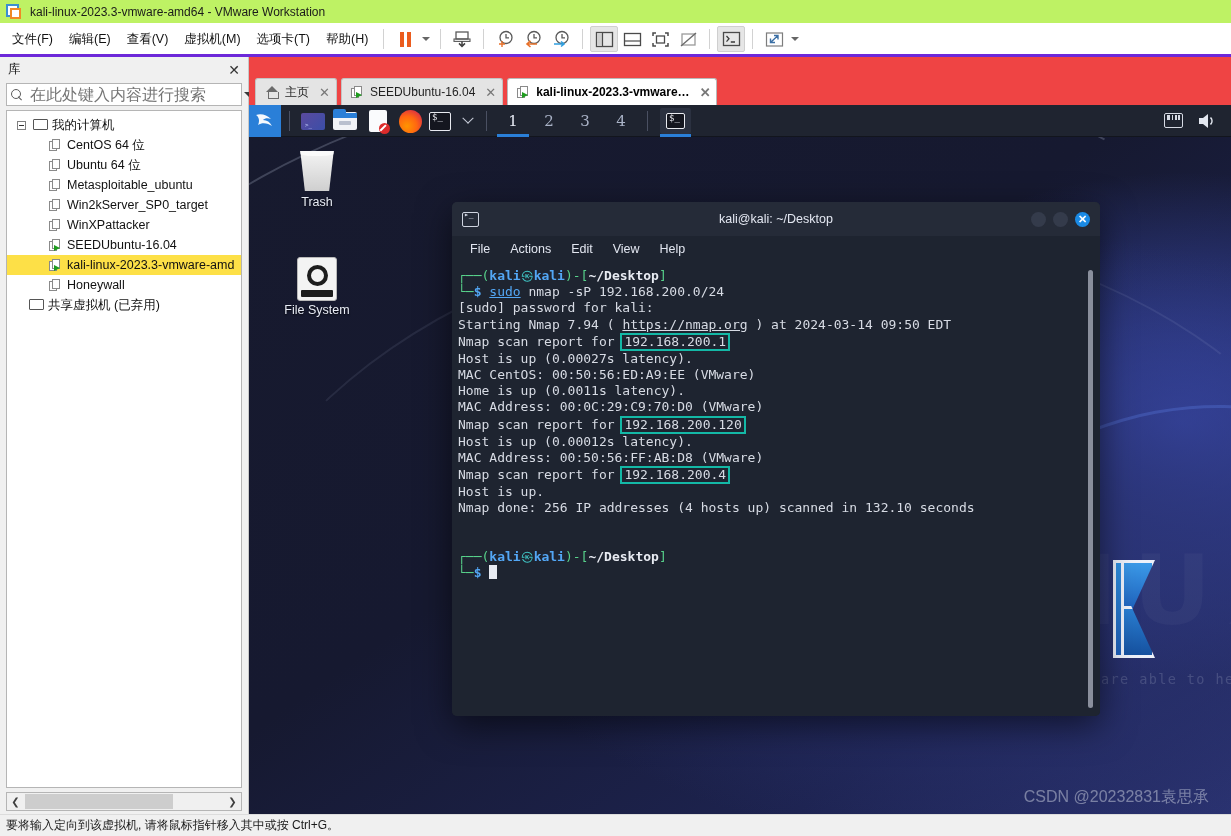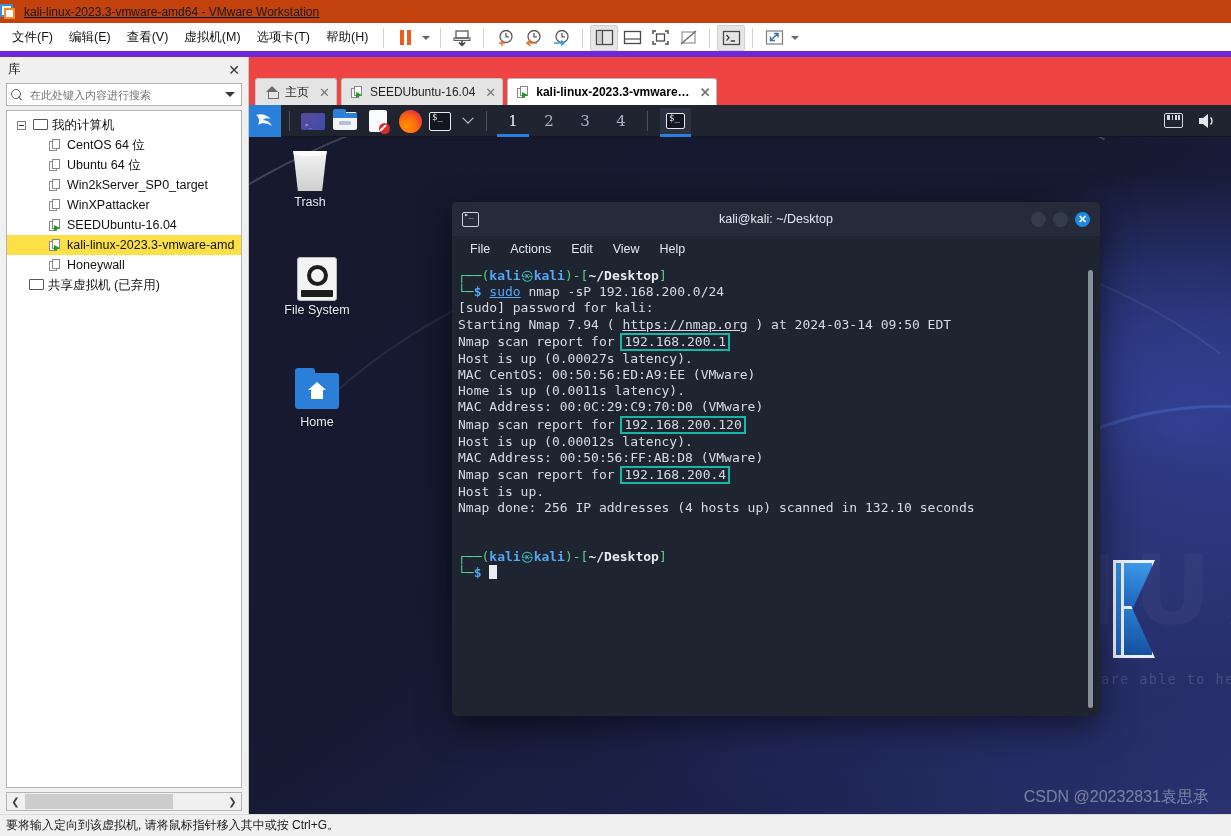--- a/index.html
+++ b/index.html
@@ -14,23 +14,23 @@
     position: relative;
     width: 1231px; height: 836px;
     background: #f0f0f0;
     display: flex; flex-direction: column;
   }
 
   
   .titlebar {
     height: 24px; flex: none;
     display: flex; align-items: center;
-    background: #c2410c;
+    background: #bef264;
+    padding-left: 6px;
     border-bottom: 1px solid #ffffff;
-    text-decoration: underline;
   }
   .vm-logo {
     width: 16px; height: 16px; flex: none;
     position: relative; margin-right: 8px;
   }
   .vm-logo .sq1 {
     position: absolute; left: 0; top: 0; width: 13px; height: 13px;
     border: 2px solid #3c8fd0; background: #fff;
   }
   .vm-logo .sq2 {
@@ -39,21 +39,21 @@
   }
   .titlebar-text {
     font-size: 12px; color: #1a1a1a; white-space: nowrap;
   }
 
   
   .menubar {
     height: 33px; flex: none;
     display: flex; align-items: center;
     background: #ffffff;
-    border-bottom: 6px solid #6d28d9;
+    border-bottom: 3px solid #6d28d9;
     padding: 0 4px;
   }
   .menu-item {
     font-size: 12.5px; color: #111;
     padding: 4px 8px; white-space: nowrap; cursor: default;
   }
   .tb-sep {
     width: 1px; height: 20px; background: #d2d2d2; margin: 0 7px; flex: none;
   }
   .tb-btn {
@@ -102,21 +102,21 @@
     content: ""; position: absolute; left: 0; top: 0;
     width: 8px; height: 8px; border: 1.3px solid #5d5d5d; border-radius: 50%;
   }
   .lib-search .magn::after {
     content: ""; position: absolute; left: 7px; top: 7px;
     width: 5px; height: 1.3px; background: #5d5d5d;
     transform: rotate(45deg); transform-origin: left center;
   }
   .lib-search input {
     border: none; outline: none; flex: 1;
-    font-size: 11px; color: #6d28d9;
+    font-size: 16px; color: #6d28d9;
     font-family: "Liberation Sans", sans-serif; background: transparent;
   }
   .lib-search .sdrop {
     width: 0; height: 0; border-left: 5px solid transparent;
     border-right: 5px solid transparent; border-top: 5px solid #3a3a3a;
     margin-right: 2px;
   }
   .lib-tree {
     flex: 1; margin: 0 6px 0 6px;
     background: #fff; border: 1px solid #b5b5b5;
@@ -609,20 +609,27 @@
               <i class="b1"></i>
               <i class="b2"></i>
             </span>
           <span>Ubuntu 64 位</span>
         </div>
         <div class="tree-row lvl2">
           <span class="ic-vm">
               <i class="b1"></i>
               <i class="b2"></i>
             </span>
+          <span>Metasploitable_ubuntu</span>
+        </div>
+        <div class="tree-row lvl2">
+          <span class="ic-vm">
+              <i class="b1"></i>
+              <i class="b2"></i>
+            </span>
           <span>Win2kServer_SP0_target</span>
         </div>
         <div class="tree-row lvl2">
           <span class="ic-vm">
               <i class="b1"></i>
               <i class="b2"></i>
             </span>
           <span>WinXPattacker</span>
         </div>
         <div class="tree-row lvl2">
@@ -758,42 +765,34 @@
 
           <div class="ktray">
             <span class="ic-net"></span>
             <svg width="20" height="18" viewBox="0 0 20 18">
               <path d="M2 6 H6 L11 2 V16 L6 12 H2 Z" fill="#e3e7f0"></path>
               <path d="M13.5 5.5 A5 5 0 0 1 13.5 12.5" fill="none" stroke="#e3e7f0" stroke-width="1.6"></path>
             </svg>
           </div>
         </div>
 
-        <div class="dicon" style="left:15px; top:42px;">
+        <div class="dicon" style="left:22px; top:42px;">
           <div class="glyph">
               <div class="trash-can"></div>
             </div>
           <div>Trash</div>
         </div>
         <div class="dicon" style="left:22px; top:150px;">
           <div class="glyph">
             <div class="fs-icon">
                 <div class="disc"></div>
                 <div class="strip"></div>
               </div>
           </div>
           <div>File System</div>
-        </div>
-        <div class="dicon" style="left:22px; top:262px;">
-          <div class="glyph">
-            <div class="home-folder">
-                <div class="hglyph"></div>
-              </div>
-          </div>
-          <div>Home</div>
         </div>
 
         <div class="term-win">
           <div class="term-title">
             <span class="tt-ic"></span>
             <span class="tt-text">kali@kali: ~/Desktop</span>
             <span class="tt-btns">
               <span class="tt-dot"></span>
               <span class="tt-dot"></span>
               <span class="tt-dot close">

